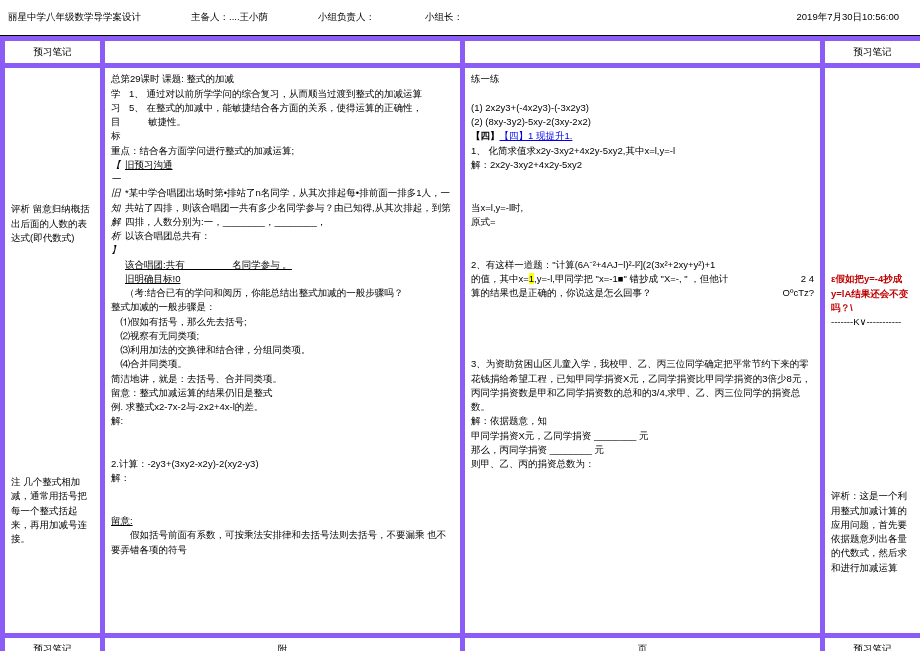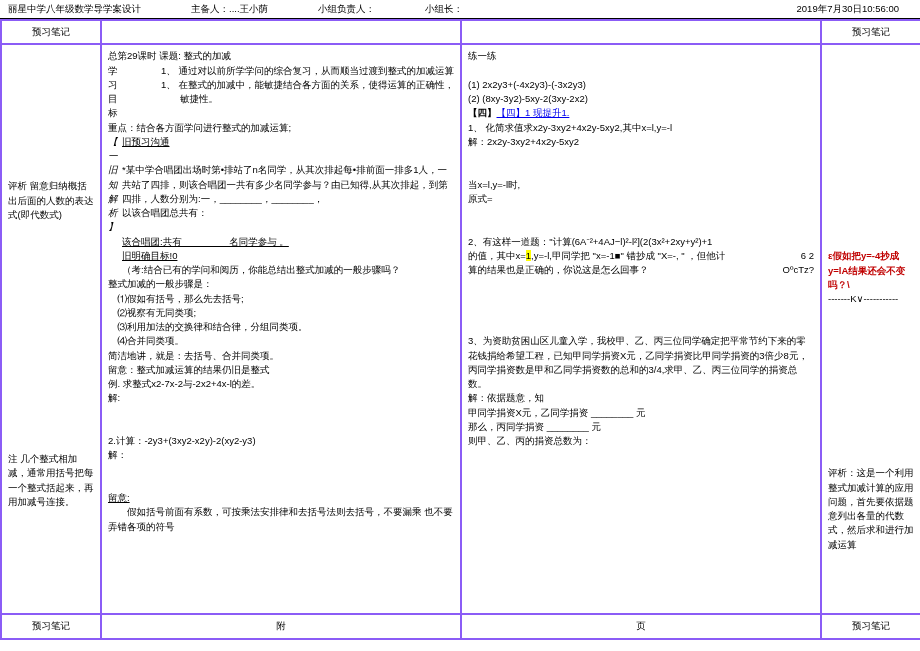--- a/index.html
+++ b/index.html
@@ -10,32 +10,32 @@
     background: #fff;
     width: 920px;
     height: 651px;
     overflow: hidden;
   }
   .header {
     display: flex;
     padding: 4px 8px;
     border-bottom: 1px solid #000;
     font-size: 9.5px;
-    height: 19px;
+    height: 36px;
     align-items: center;
   }
   .header > div { margin-right: 50px; }
   .header .right { margin-left: auto; margin-right: 13px; }
   .main-table {
     border-collapse: collapse;
     width: 100%;
     table-layout: fixed;
   }
   .main-table td {
-    border: 2px solid #8b5cf6;
+    border: 5px solid #8b5cf6;
     vertical-align: top;
     padding: 4px 6px;
     font-size: 9.5px;
     line-height: 1.5;
   }
   .col-narrow { width: 100px; }
   .col-wide { width: 360px; }
   .notes-head { text-align: center; height: 16px; }
   .link-blue { color: #0000ee; text-decoration: underline; }
   .red-text { color: #c00000; font-weight: bold; }
@@ -70,25 +70,25 @@
 
     <td class="col-narrow">
       <div style="height:130px;"></div>
       <div>评析 留意归纳概括出后面的人数的表达式(即代数式)</div>
       <div style="height:230px;"></div>
       <div>注 几个整式相加减，通常用括号把每一个整式括起来，再用加减号连接。</div>
     </td>
 
     <td class="col-wide">
       <div>总第29课时            课题: 整式的加减</div>
-      <div style="display:flex;gap:16px;">
+      <div style="display:flex;">
         <div style="width:14px;">学习目标</div>
-        <div style="flex:1; padding-left:4px;margin-left:19px;">
+        <div style="flex:1; padding-left:4px;">
           <div>1、 通过对以前所学学问的综合复习，从而顺当过渡到整式的加减运算</div>
-          <div>1、 在整式的加减中，能敏捷结合各方面的关系，使得运算的正确性，</div>
+          <div>5、 在整式的加减中，能敏捷结合各方面的关系，使得运算的正确性，</div>
           <div>　　敏捷性。</div>
         </div>
       </div>
       <div>重点：结合各方面学问进行整式的加减运算;</div>
       <div style="display:flex;">
         <div style="width:14px;font-style:italic;">【 一 旧 知 解 析 】</div>
         <div style="flex:1;">
           <div><u>旧预习沟通</u></div>
           <br>
           <div>*某中学合唱团出场时第•排站了n名同学，从其次排起每•排前面一排多1人，一共站了四排，则该合唱团一共有多少名同学参与？由已知得,从其次排起，到第四排，人数分别为:一，________，________，</div>
@@ -124,21 +124,21 @@
       <div><b>【四】</b><u class="link-blue">【四】1 现提升1.</u></div>
       <div>1、 化简求值求x2y-3xy2+4x2y-5xy2,其中x=l,y=-l</div>
       <div>解：2x2y-3xy2+4x2y-5xy2</div>
       <br><br>
       <div>当x=l,y=-l时,</div>
       <div>原式=</div>
       <br><br>
       <div>2、有这样一道题："计算(6A⁻²+4AJ−l)²-l²](2(3x²+2xy+y²)+1</div>
       <div>
         <span>的值，其中x=</span><span class="hl">1</span><span>,y=-l,甲同学把 "x=-1■" 错抄成 "X=-, " ，但他计</span>
-        <span style="float:right;">6      2</span>
+        <span style="float:right;">2      4</span>
       </div>
       <div>
         <span>算的结果也是正确的，你说这是怎么回事？</span>
         <span style="float:right;">OºcTz?</span>
       </div>
       <br><br><br><br>
       <div>3、为资助贫困山区儿童入学，我校甲、乙、丙三位同学确定把平常节约下来的零花钱捐给希望工程，已知甲同学捐资X元，乙同学捐资比甲同学捐资的3倍少8元，丙同学捐资数是甲和乙同学捐资数的总和的3/4,求甲、乙、丙三位同学的捐资总数。</div>
       <div>解：依据题意，知</div>
       <div>甲同学捐资X元，乙同学捐资 ________ 元</div>
       <div>那么，丙同学捐资 ________ 元</div>

